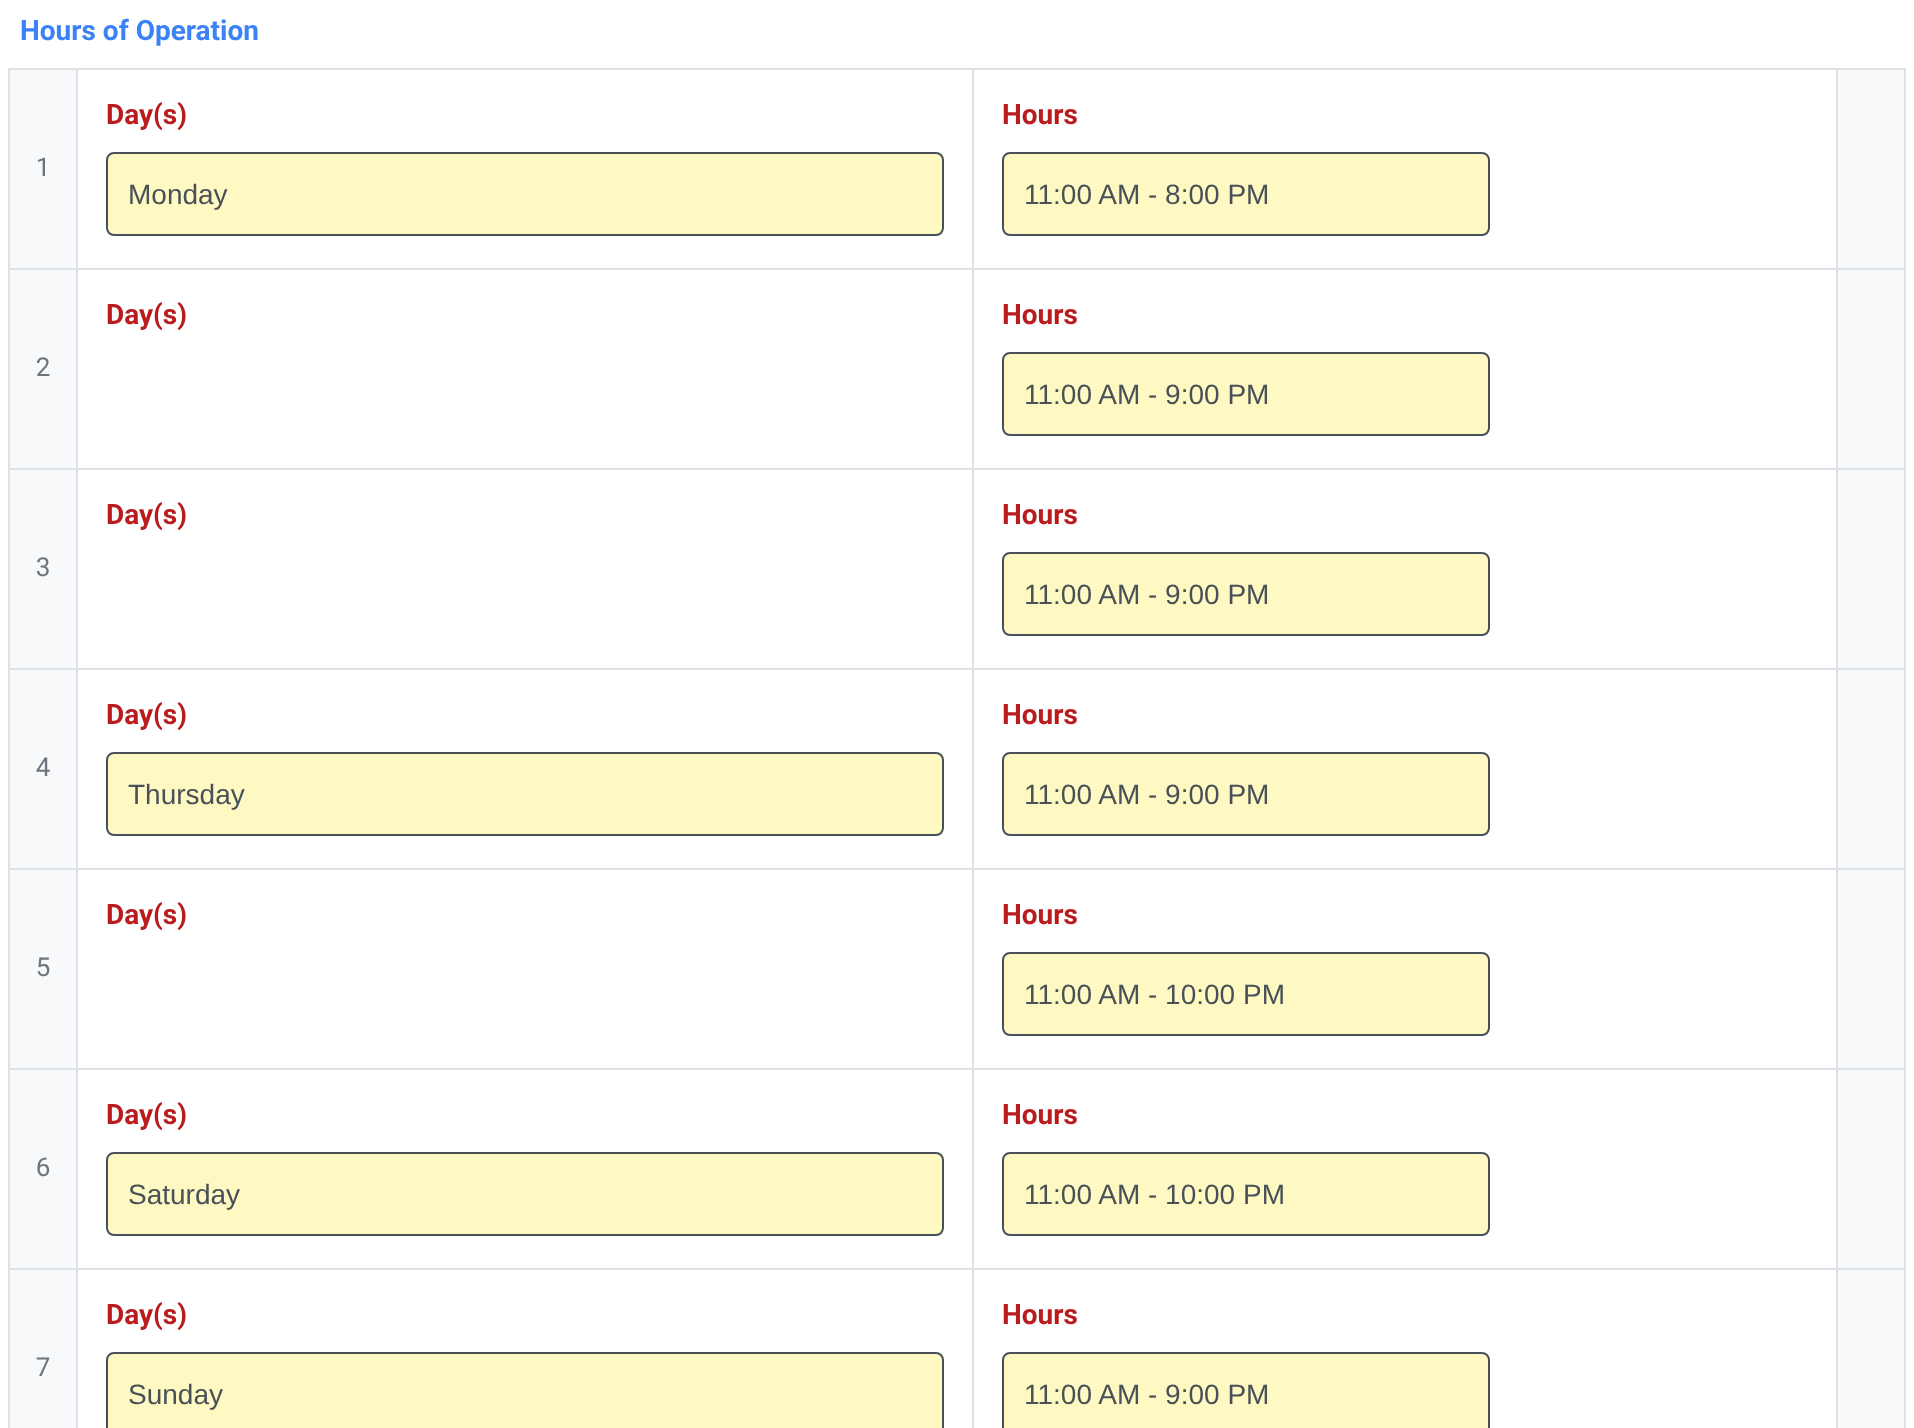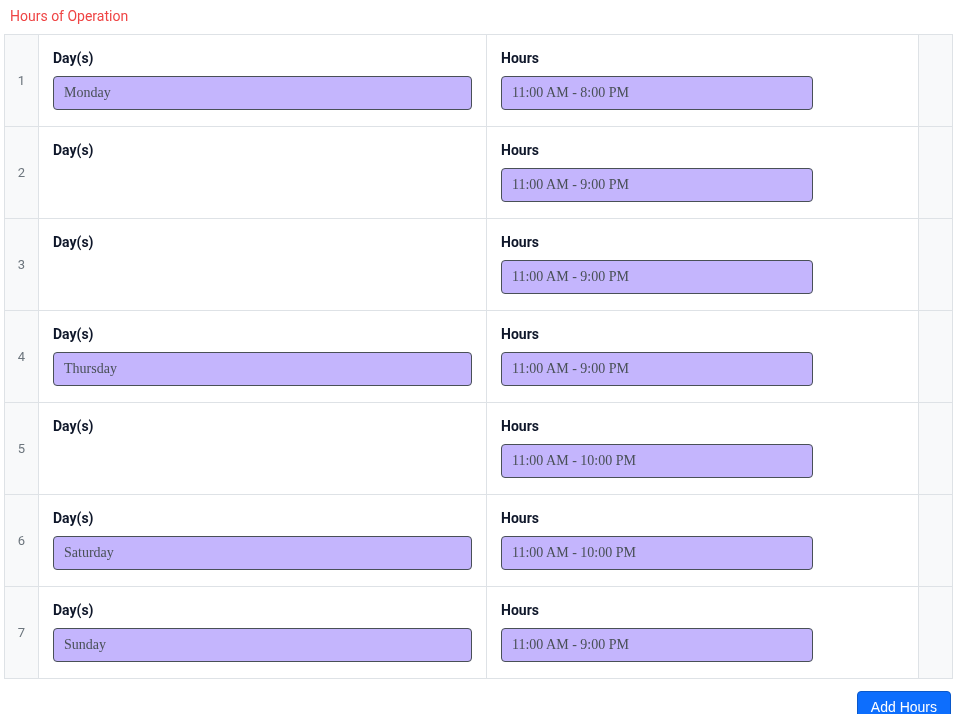--- a/index.html
+++ b/index.html
@@ -8,25 +8,25 @@
       padding: 0;
     }
     body {
       font-family: -apple-system, BlinkMacSystemFont, "Segoe UI", Roboto, "Helvetica Neue", Arial, sans-serif;
       font-size: 14px;
       color: #212529;
       background: #fff;
       padding: 8px 4px;
     }
     .section-title {
-      font-weight: 400;
+      font-weight: 700;
       font-size: 14px;
       margin-bottom: 10px;
       padding-left: 6px;
-      color: #ef4444;
+      color: #3b82f6;
     }
     .hours-table {
       border: 1px solid #dee2e6;
       border-collapse: collapse;
       width: 100%;
     }
     .hours-row {
       display: flex;
       border-bottom: 1px solid #dee2e6;
     }
@@ -58,37 +58,36 @@
     }
     .cell-trail {
       flex: 1;
       background: #f8f9fa;
       border-right: none;
     }
     .field-label {
       font-weight: 700;
       font-size: 14px;
       margin-bottom: 10px;
-      color: #0f172a;
+      color: #b91c1c;
       display: block;
     }
     .text-input {
       width: 100%;
-      padding: 4px 10px;
+      padding: 20px 10px;
       font-size: 14px;
       border: 1px solid #495057;
       border-radius: 4px;
       color: #495057;
-      background: #c4b5fd;
+      background: #fef9c3;
       height: 34px;
       line-height: 20px;
-      font-family: Liberation Serif, serif;
     }
     .hours-input {
-      width: 312px;
+      width: 244px;
     }
     .button-row {
       display: flex;
       justify-content: flex-end;
       margin-top: 12px;
       padding-right: 2px;
     }
     .btn-primary {
       background: #0d6efd;
       background: #1b6ec2;

